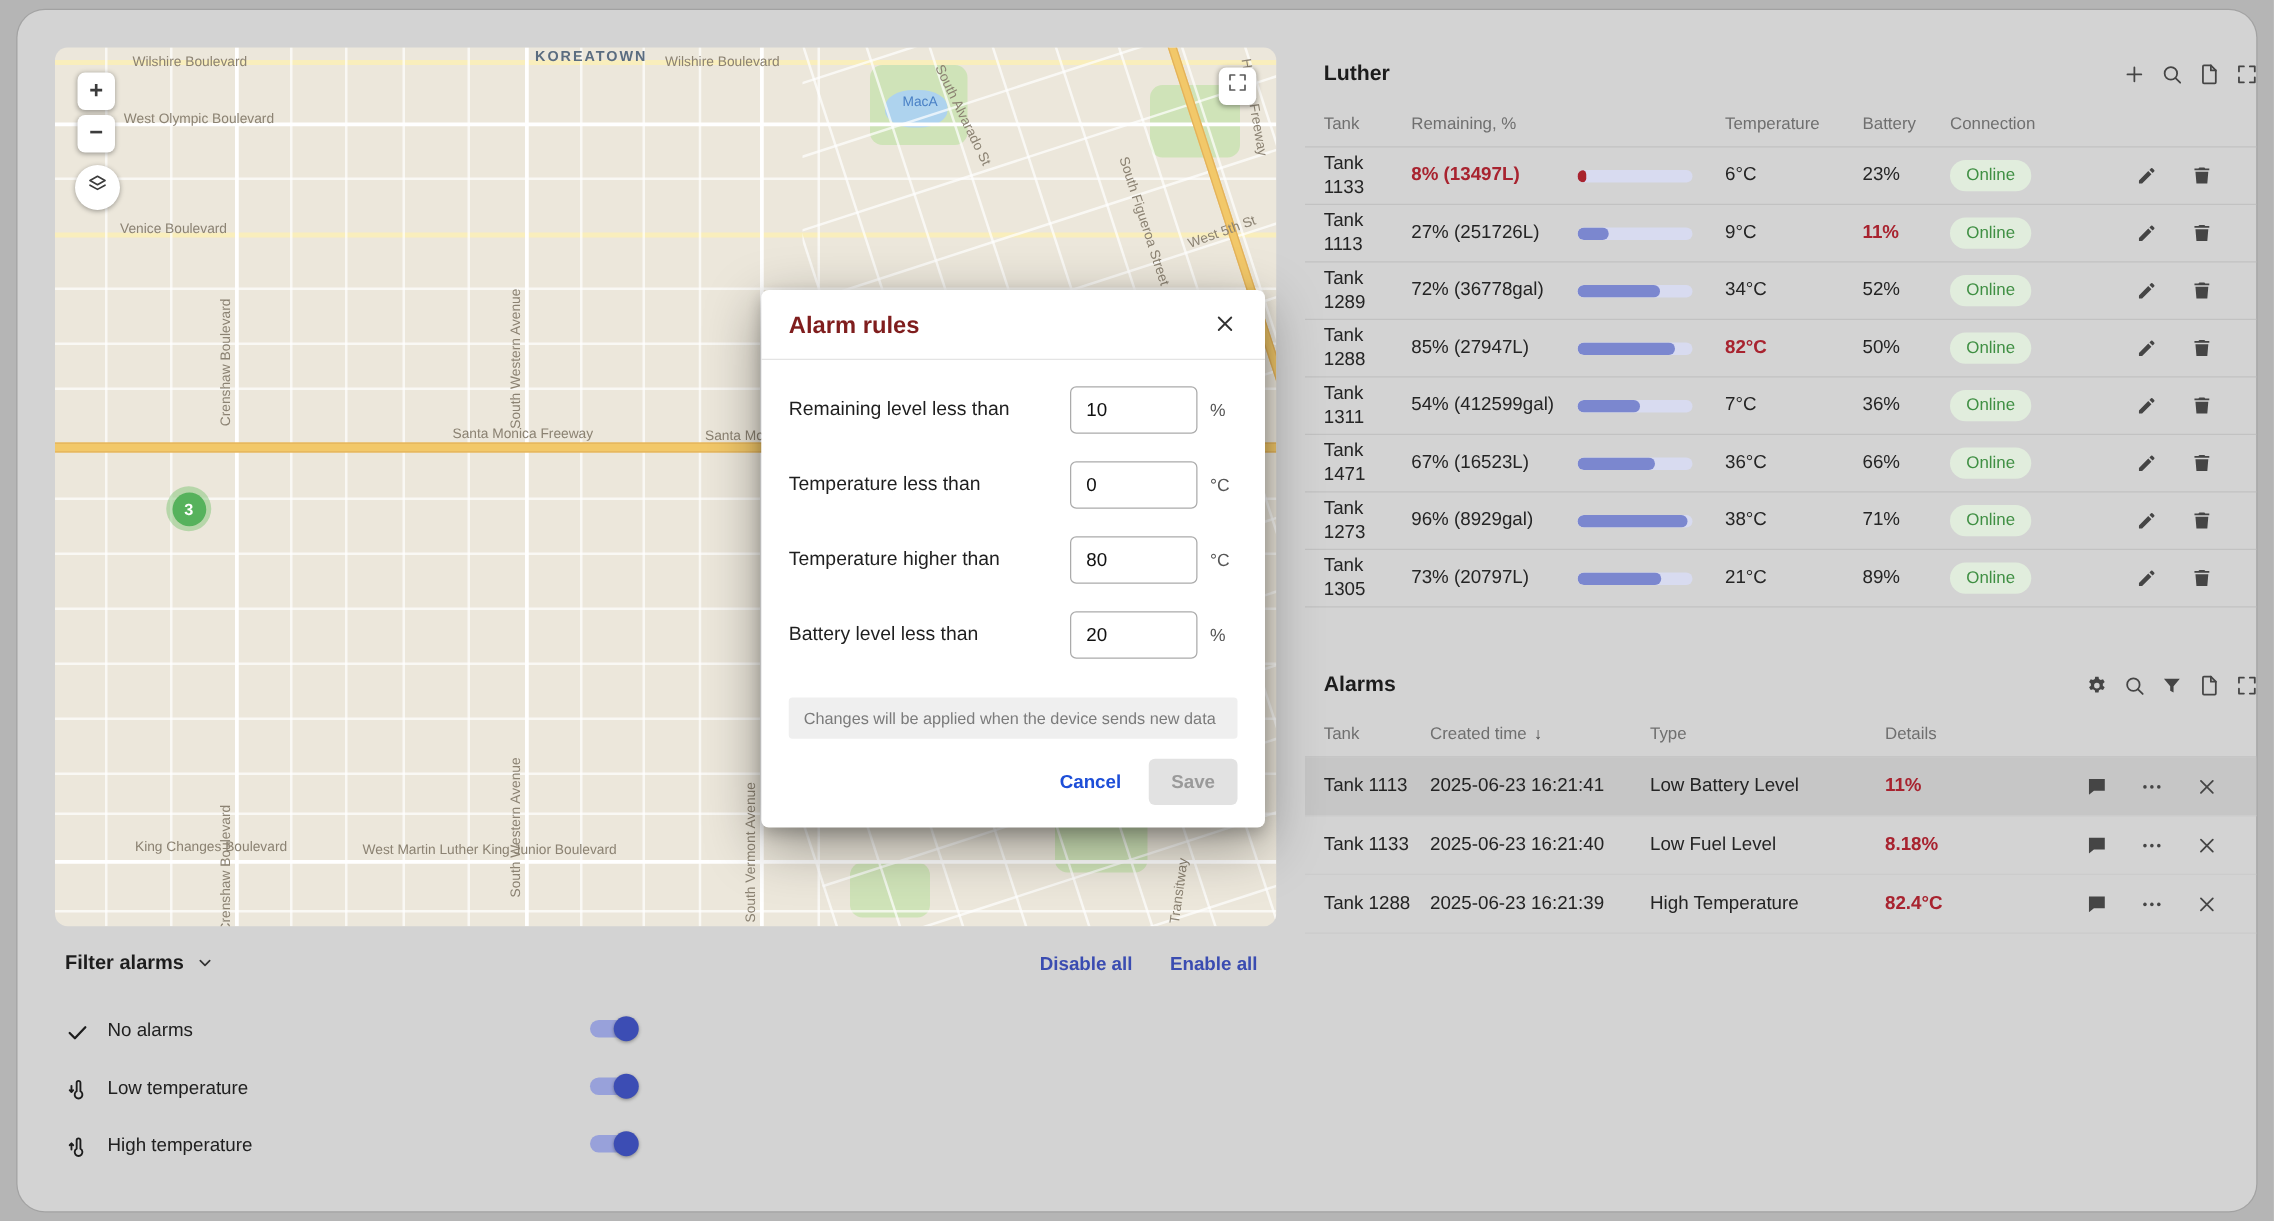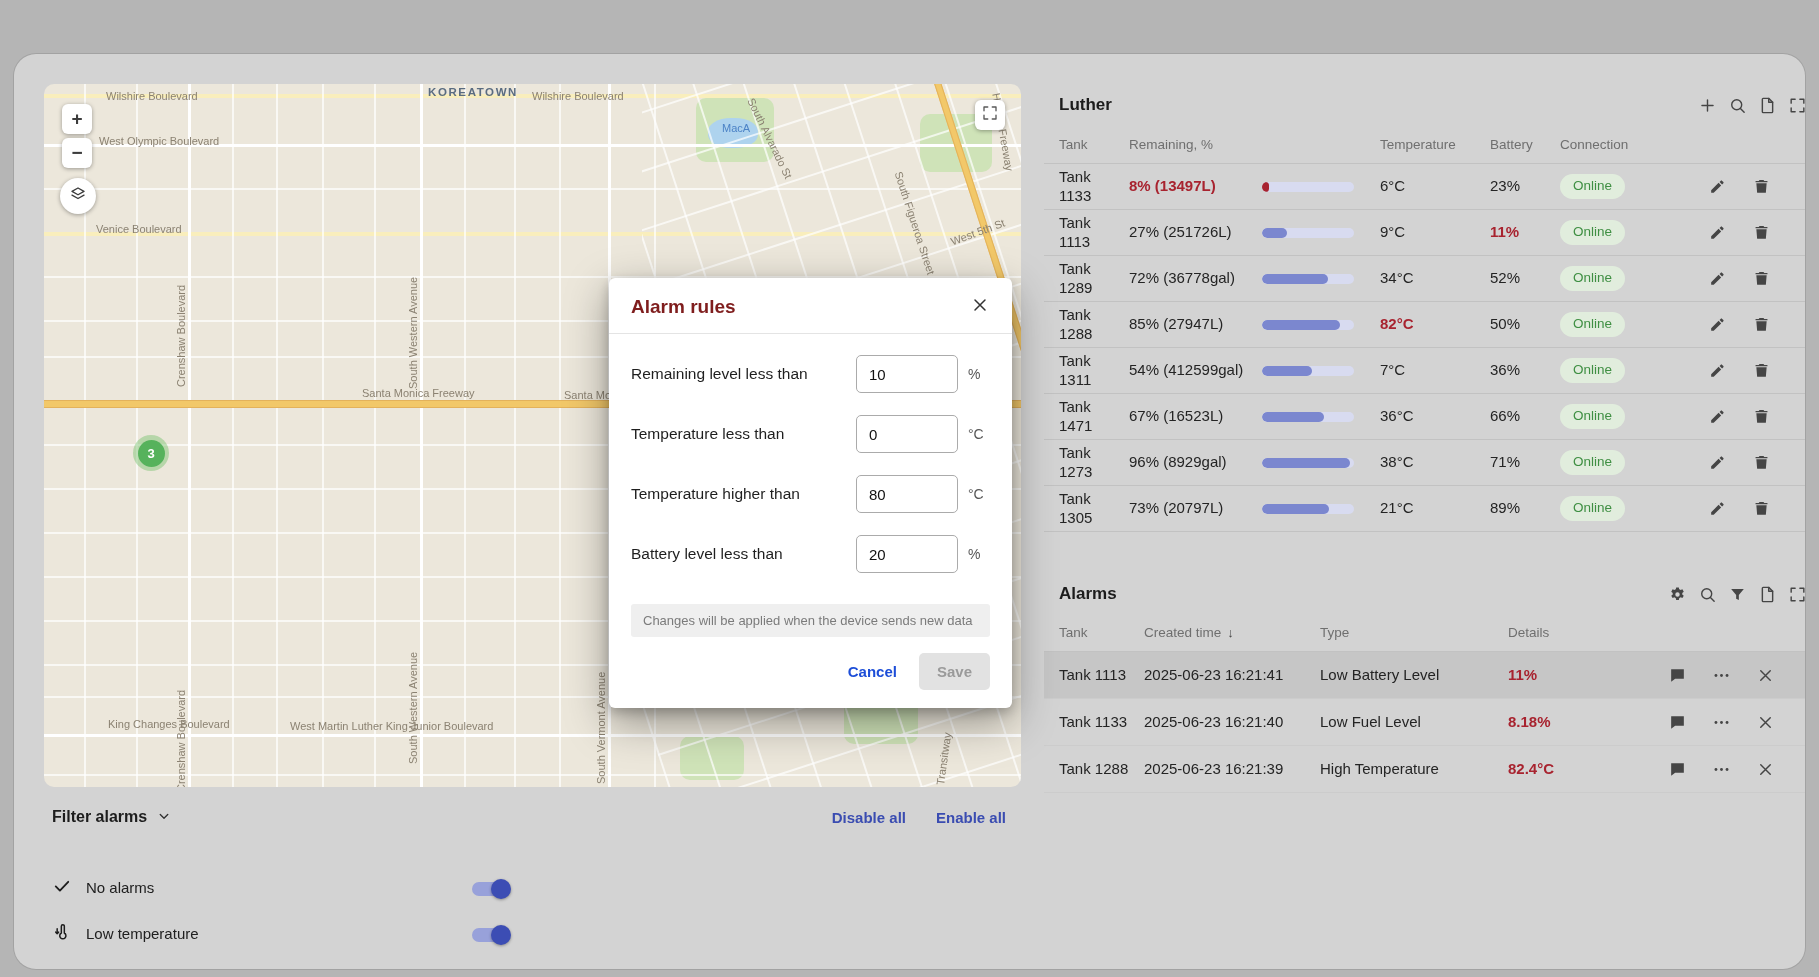--- a/index.html
+++ b/index.html
@@ -7,21 +7,20 @@
   body {
     background:#b5b5b5;
     font-family:"Liberation Sans","DejaVu Sans",sans-serif;
     position:relative; overflow:hidden;
     color:#242424;
   }
   .app {
     position:absolute; inset:8px 14px;
     background:#d3d3d3; border-radius:22px; overflow:hidden;
     box-shadow:0 0 0 1px rgba(0,0,0,.10);
-    margin-top:46px;
   }
 
   
   .map {
     position:absolute; left:30px; top:30px; width:977px; height:703px;
     background:#ece7db; border-radius:10px; overflow:hidden;
   }
   .road { position:absolute; background:#ffffff; }
   .road.minor { opacity:.7; }
   .road.secondary { background:#f9eebc; }
@@ -69,21 +68,21 @@
   .filters-spacer { flex:1; }
   .text-btn {
     font-size:15px; font-weight:700; color:#3a4cb1; background:none; border:none;
     margin-left:30px; cursor:pointer; font-family:inherit;
   }
   .filters-grid {
     margin-top:30px; display:grid; grid-template-columns:1fr 1fr;
     grid-template-rows:repeat(3,34px); grid-auto-flow:column;
     column-gap:42px; row-gap:12px;
   }
-  .filter-item { display:flex; align-items:flex-end; gap:14px; }
+  .filter-item { display:flex; align-items:flex-start; gap:14px; }
   .filter-item .icon { display:inline-flex; color:#1d1d1d; }
   .filter-item .icon svg { width:20px; height:20px; }
   .filter-label { font-size:15px; color:#202020; }
   .switch {
     margin-left:auto; position:relative; width:36px; height:14px; border-radius:7px;
     background:#98a1da; cursor:pointer; border:none;
   }
   .switch::after {
     content:""; position:absolute; right:-3px; top:-3px; width:20px; height:20px;
     border-radius:50%; background:#3c4db4; box-shadow:0 1px 3px rgba(0,0,0,.35);

